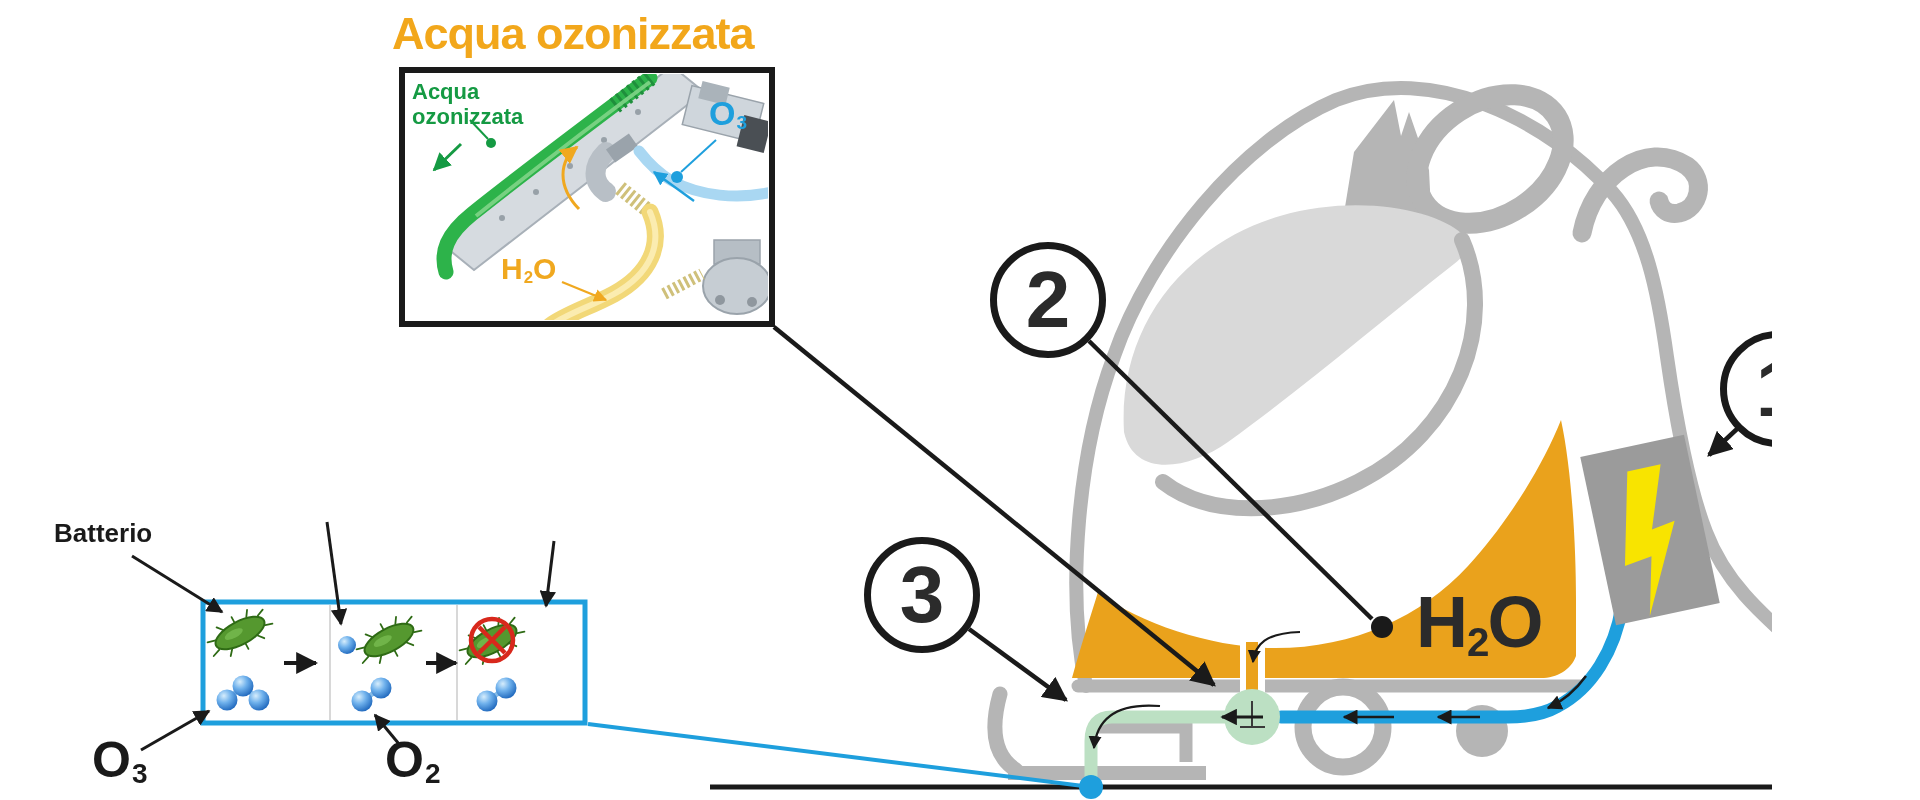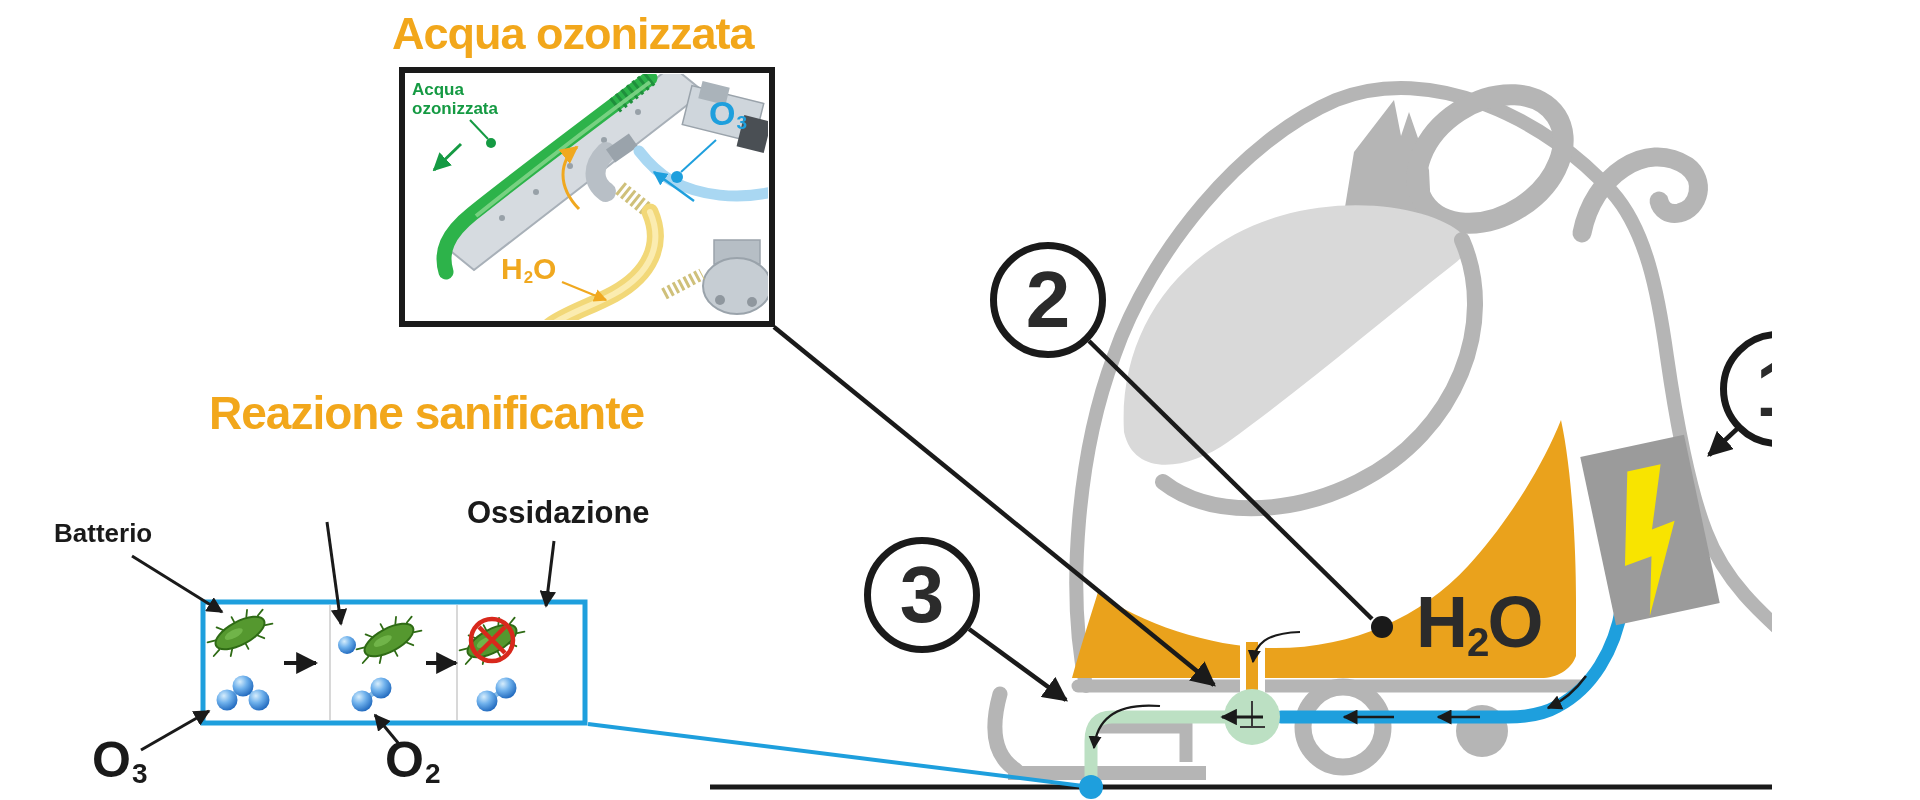--- a/index.html
+++ b/index.html
@@ -2,21 +2,21 @@
 <html><head>
 <meta charset="utf-8">
 <style>
   html,body{margin:0;padding:0;background:#fff;}
   .canvas{position:relative;width:1772px;height:800px;background:#ffffff;overflow:hidden;
           font-family:"Liberation Sans", sans-serif;}
   .abs{position:absolute;white-space:nowrap;}
   .t-orange{color:#F2A71B;font-weight:bold;}
   .t-dark{color:#1a1a1a;font-weight:bold;}
   .inset-title{left:392px;top:8px;font-size:45px;letter-spacing:-1px;}
-  .hose-label{left:412px;top:80px;font-size:17px;line-height:1.12;color:#159A43;font-weight:bold;}
+  .hose-label{left:412px;top:80px;font-size:22px;line-height:1.12;color:#159A43;font-weight:bold;}
   .inset-o3{left:709px;top:94px;font-size:34px;color:#1E9FDD;font-weight:bold;}
   .inset-h2o{left:501px;top:252px;font-size:30px;color:#F0A81F;font-weight:bold;}
   .rx-title{left:209px;top:386px;font-size:46px;letter-spacing:-1px;}
   .lbl-radical{left:238px;top:441px;font-size:31px;line-height:1.15;}
   .lbl-batterio{left:54px;top:518px;font-size:26px;}
   .lbl-ossid{left:467px;top:495px;font-size:31px;}
   .lbl-o3{left:92px;top:731px;font-size:50px;}
   .lbl-o2{left:385px;top:731px;font-size:50px;}
   .tank-label{left:1416px;top:581px;font-size:72px;color:#2b2b2b;font-weight:bold;letter-spacing:-2px;}
   .chem sub{font-size:.56em;vertical-align:-0.22em;margin-left:1px;}
@@ -216,26 +216,24 @@
 
 <div class="abs hose-label">
   <div>Acqua</div>
   <div>ozonizzata</div>
 </div>
 
 <div class="abs inset-o3 chem"><span>O</span><sub>3</sub></div>
 
 <div class="abs inset-h2o chem"><span>H</span><sub>2</sub><span>O</span></div>
 
-<div class="abs t-orange rx-title">Reazione sanificante</div>
 
 
 <div class="abs t-dark lbl-batterio">Batterio</div>
 
-<div class="abs t-dark lbl-ossid">Ossidazione</div>
 
 <div class="abs t-dark lbl-o3 chem"><span>O</span><sub>3</sub></div>
 
 <div class="abs t-dark lbl-o2 chem"><span>O</span><sub>2</sub></div>
 
 <div class="abs tank-label chem"><span>H</span><sub>2</sub><span>O</span></div>
 
 <div class="marker" style="left:1720px;top:331px;">
       <span>1</span>
     </div>

